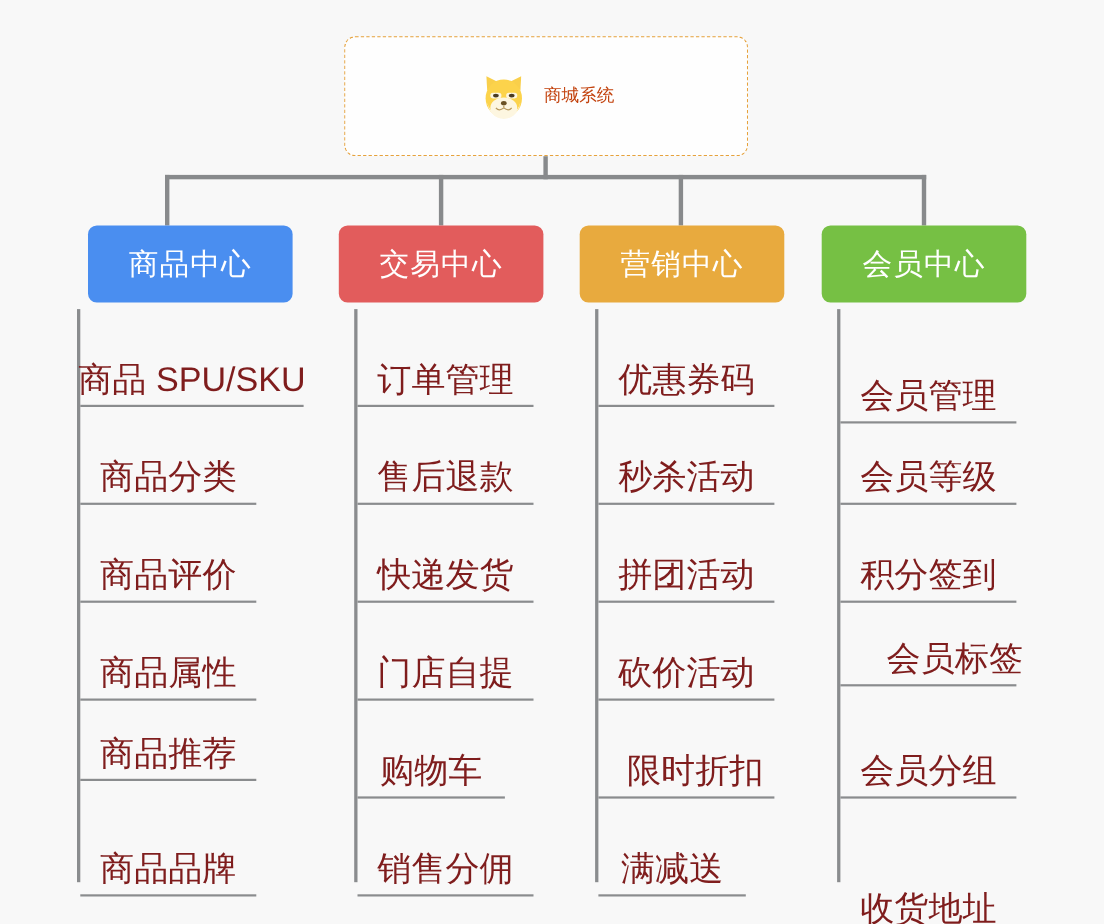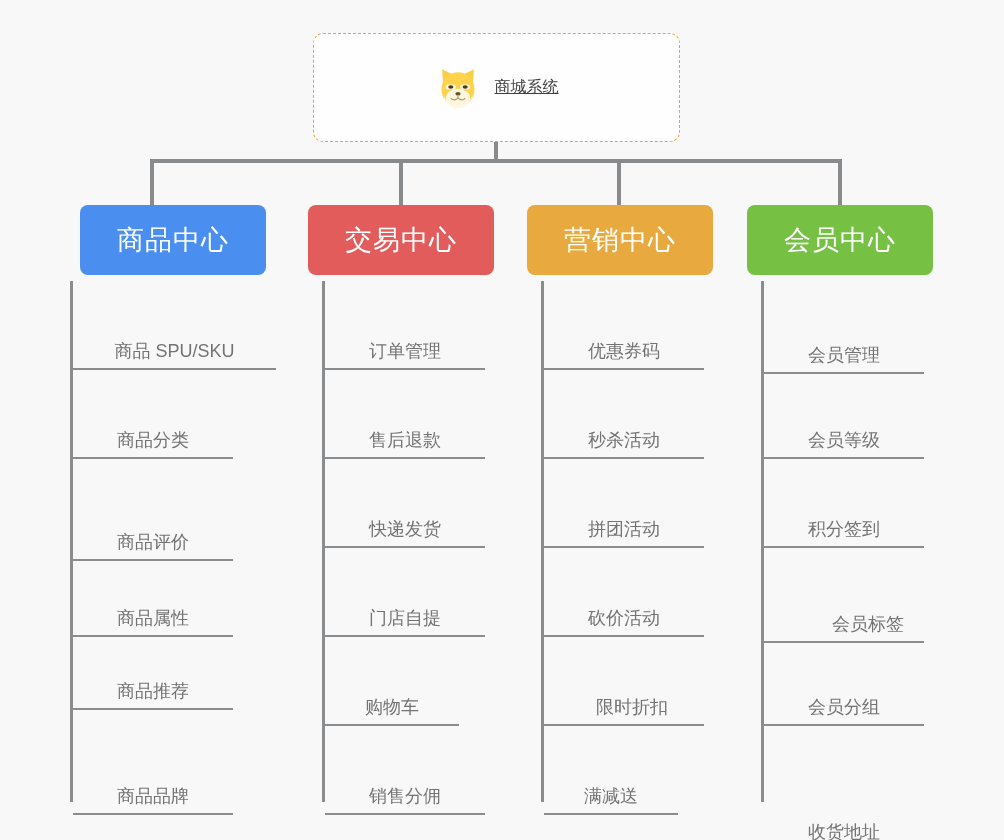--- a/index.html
+++ b/index.html
@@ -81,22 +81,22 @@
     left: 3px;
     height: 89px;
     box-sizing: border-box;
     border-bottom: 2px solid #8a8c8e;
     display: flex;
     align-items: flex-end;
     justify-content: center;
     padding-bottom: 6px;
   }
   .leaf-label {
-    font-size: 18px;
-    color: #737373;
+    font-size: 31px;
+    color: #7f1d1d;
     white-space: nowrap;
     line-height: 1.1;
   }
 </style>
 </head>
 <body style="background: rgb(248, 248, 248);">
 
 <div id="stage">
 
   <div id="root-node" style="border-color: rgb(230, 162, 60); border-style: dashed;">
@@ -114,21 +114,21 @@
       <rect x="35" y="27" width="14" height="7" rx="3.2" fill="#fdf6e0"></rect>
       <ellipse cx="22" cy="30.5" rx="3.6" ry="2.4" fill="#4a3a22"></ellipse>
       <ellipse cx="42" cy="30.5" rx="3.6" ry="2.4" fill="#4a3a22"></ellipse>
 
       <ellipse cx="32" cy="40" rx="3.6" ry="2.6" fill="#6b5224"></ellipse>
 
       <path d="M32 43 L32 46" stroke="#b89a5e" stroke-width="1.6" fill="none"></path>
       <path d="M32 46 q-6 5 -10 0" stroke="#b89a5e" stroke-width="1.6" fill="none"></path>
       <path d="M32 46 q6 5 10 0" stroke="#b89a5e" stroke-width="1.6" fill="none"></path>
     </svg>
-    <span style="color: #404040; text-decoration: underline;">商城系统</span>
+    <span style="color: #c2410c;">商城系统</span>
   </div>
 
   <div class="conn conn-v" style="left: 494px; top: 142px; height: 21px; background: rgb(136, 138, 140);"></div>
   <div class="conn conn-h" style="left: 150px; top: 159px; width: 692px; background: rgb(136, 138, 140);"></div>
   <div class="conn conn-v" style="left: 150px; top: 159px; height: 46px; background: rgb(136, 138, 140);"></div>
   <div class="conn conn-v" style="left: 399px; top: 159px; height: 46px; background: rgb(136, 138, 140);"></div>
   <div class="conn conn-v" style="left: 617px; top: 159px; height: 46px; background: rgb(136, 138, 140);"></div>
   <div class="conn conn-v" style="left: 838px; top: 159px; height: 46px; background: rgb(136, 138, 140);"></div>
 
   <div class="cat-box" style="left: 57px; top: 205px; width: 186px; background: rgb(74, 142, 240); margin-left: 23px;">
@@ -145,21 +145,21 @@
   </div>
 
   <div class="leaf-col" style="left:70px; width:206px;">
     <div class="trunk" style="height:521px;"></div>
     <div class="leaf-item" style="top:0px;   width:203px;">
         <span class="leaf-label">商品 SPU/SKU</span>
       </div>
     <div class="leaf-item" style="top:89px;  width:160px;">
         <span class="leaf-label">商品分类</span>
       </div>
-    <div class="leaf-item" style="top:191px; width:160px;">
+    <div class="leaf-item" style="top:178px; width:160px;">
         <span class="leaf-label">商品评价</span>
       </div>
     <div class="leaf-item" style="top:267px; width:160px;">
         <span class="leaf-label">商品属性</span>
       </div>
     <div class="leaf-item" style="top:340px; width:160px;">
         <span class="leaf-label">商品推荐</span>
       </div>
     <div class="leaf-item" style="top:445px; width:160px;">
         <span class="leaf-label">商品品牌</span>
@@ -205,30 +205,30 @@
     <div class="leaf-item" style="top:356px; width:160px;padding-left:16px;">
         <span class="leaf-label">限时折扣</span>
       </div>
     <div class="leaf-item" style="top:445px; width:134px;">
         <span class="leaf-label">满减送</span>
       </div>
   </div>
 
   <div class="leaf-col" style="left:761px; width:160px;">
     <div class="trunk" style="height:521px;"></div>
-    <div class="leaf-item" style="top:4px;   width:160px;">
+    <div class="leaf-item" style="top:15px;   width:160px;">
         <span class="leaf-label">会员管理</span>
       </div>
     <div class="leaf-item" style="top:89px;  width:160px;">
         <span class="leaf-label">会员等级</span>
       </div>
     <div class="leaf-item" style="top:178px; width:160px;">
         <span class="leaf-label">积分签到</span>
       </div>
-    <div class="leaf-item" style="top:273px; width:160px;padding-left:48px;">
+    <div class="leaf-item" style="top:254px; width:160px;padding-left:48px;">
         <span class="leaf-label">会员标签</span>
       </div>
     <div class="leaf-item" style="top:356px; width:160px;">
         <span class="leaf-label">会员分组</span>
       </div>
     <div class="leaf-item" style="top:445px; width:160px;margin-top:36px;">
         <span class="leaf-label">收货地址</span>
       </div>
   </div>
 

